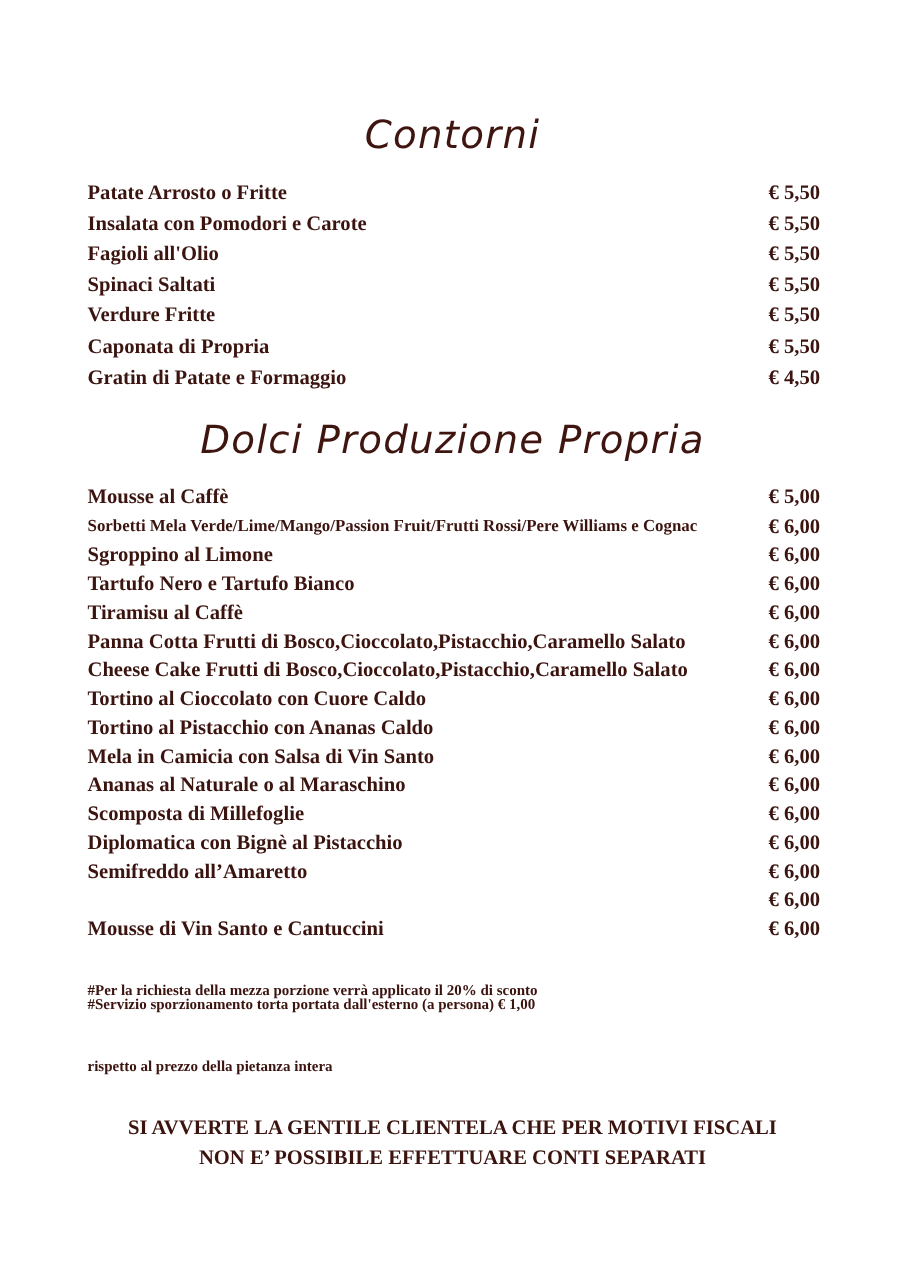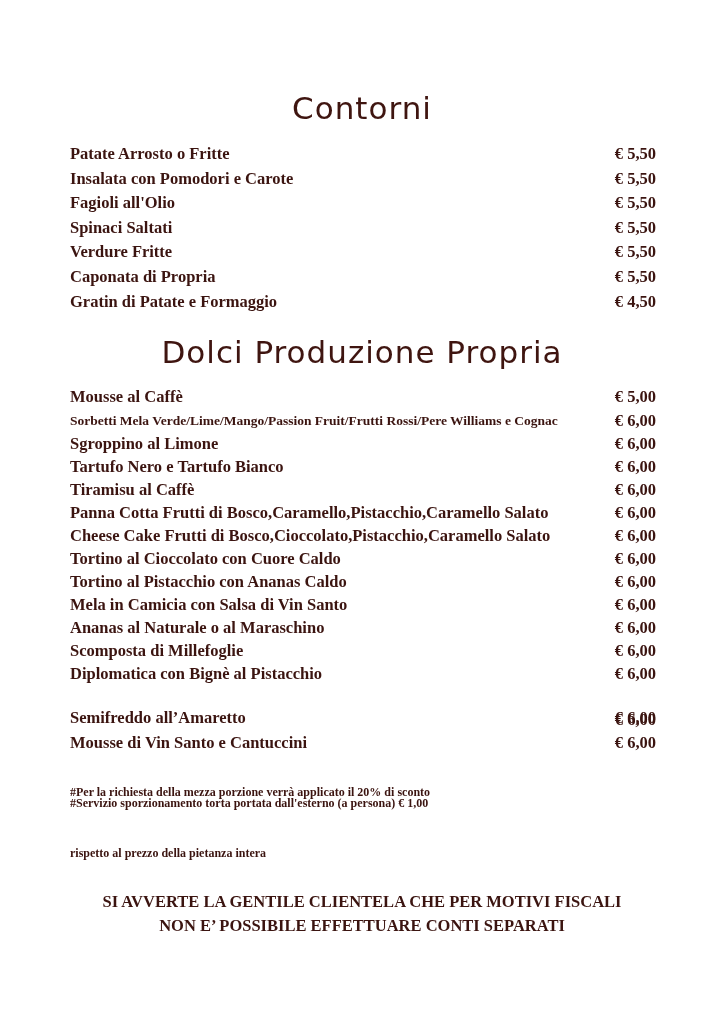--- a/index.html
+++ b/index.html
@@ -1,17 +1,17 @@
 <!DOCTYPE html>
 <html><head>
 <meta charset="utf-8">
 <style>
   html, body { margin: 0; padding: 0; background: #ffffff; }
   body { width: 724px; height: 1024px; position: relative; overflow: hidden; color: #3b1410; font-family: "Liberation Serif", "DejaVu Serif", serif; }
-  .title { position: absolute; left: 0; width: 724px; text-align: center; font-family: "DejaVu Sans", sans-serif; color: #3f1510; letter-spacing: 1px; }
+  .title { position: absolute; left: 0; width: 724px; text-align: center; font-family: "DejaVu Sans", sans-serif; font-style: italic; color: #3f1510; letter-spacing: 1px; }
   .title.contorni { top: 90px; font-size: 31px; }
   .title.dolci { top: 334px; font-size: 31px; }
   .row { position: absolute; left: 70px; width: 586px; height: 22px; font-size: 16.5px; font-weight: bold; line-height: 22px; }
   .row .name { position: absolute; left: 0; top: 0; white-space: nowrap; }
   .row .price { position: absolute; right: 0; top: 0; white-space: nowrap; }
   .row.small .name { font-size: 13.5px; }
   .note { position: absolute; left: 70px; font-size: 12px; font-weight: bold; line-height: 24px; white-space: nowrap; }
   .warn { position: absolute; left: 0; width: 724px; text-align: center; font-size: 16.5px; font-weight: bold; line-height: 23px; }
 </style>
 </head>
@@ -67,21 +67,21 @@
     </div>
   <div class="row" style="top:456px">
       <span class="name">Tartufo Nero e Tartufo Bianco</span>
       <span class="price">€  6,00</span>
     </div>
   <div class="row" style="top:479px">
       <span class="name">Tiramisu al Caffè</span>
       <span class="price">€  6,00</span>
     </div>
   <div class="row" style="top:502px">
-      <span class="name">Panna Cotta  Frutti di Bosco,Caramello,Pistacchio,Caramello Salato</span>
+      <span class="name">Panna Cotta  Frutti di Bosco,Cioccolato,Pistacchio,Caramello Salato</span>
       <span class="price">€  6,00</span>
     </div>
   <div class="row" style="top:525px">
       <span class="name">Cheese Cake  Frutti di Bosco,Cioccolato,Pistacchio,Caramello Salato</span>
       <span class="price">€  6,00</span>
     </div>
   <div class="row" style="top:548px">
       <span class="name">Tortino al Cioccolato con Cuore Caldo</span>
       <span class="price">€   6,00</span>
     </div>
@@ -98,21 +98,21 @@
       <span class="price">€   6,00</span>
     </div>
   <div class="row" style="top:640px">
       <span class="name">Scomposta di Millefoglie</span>
       <span class="price">€   6,00</span>
     </div>
   <div class="row" style="top:663px">
       <span class="name">Diplomatica con Bignè al Pistacchio</span>
       <span class="price">€   6,00</span>
     </div>
-  <div class="row" style="top:707px">
+  <div class="row" style="top:686px">
       <span class="name">Semifreddo all’Amaretto</span>
       <span class="price">€   6,00</span>
     </div>
   <div class="row" style="top:709px">
       <span class="price">€   6,00</span>
     </div>
   <div class="row" style="top:732px">
       <span class="name">Mousse di Vin Santo e Cantuccini</span>
       <span class="price">€   6,00</span>
     </div>

